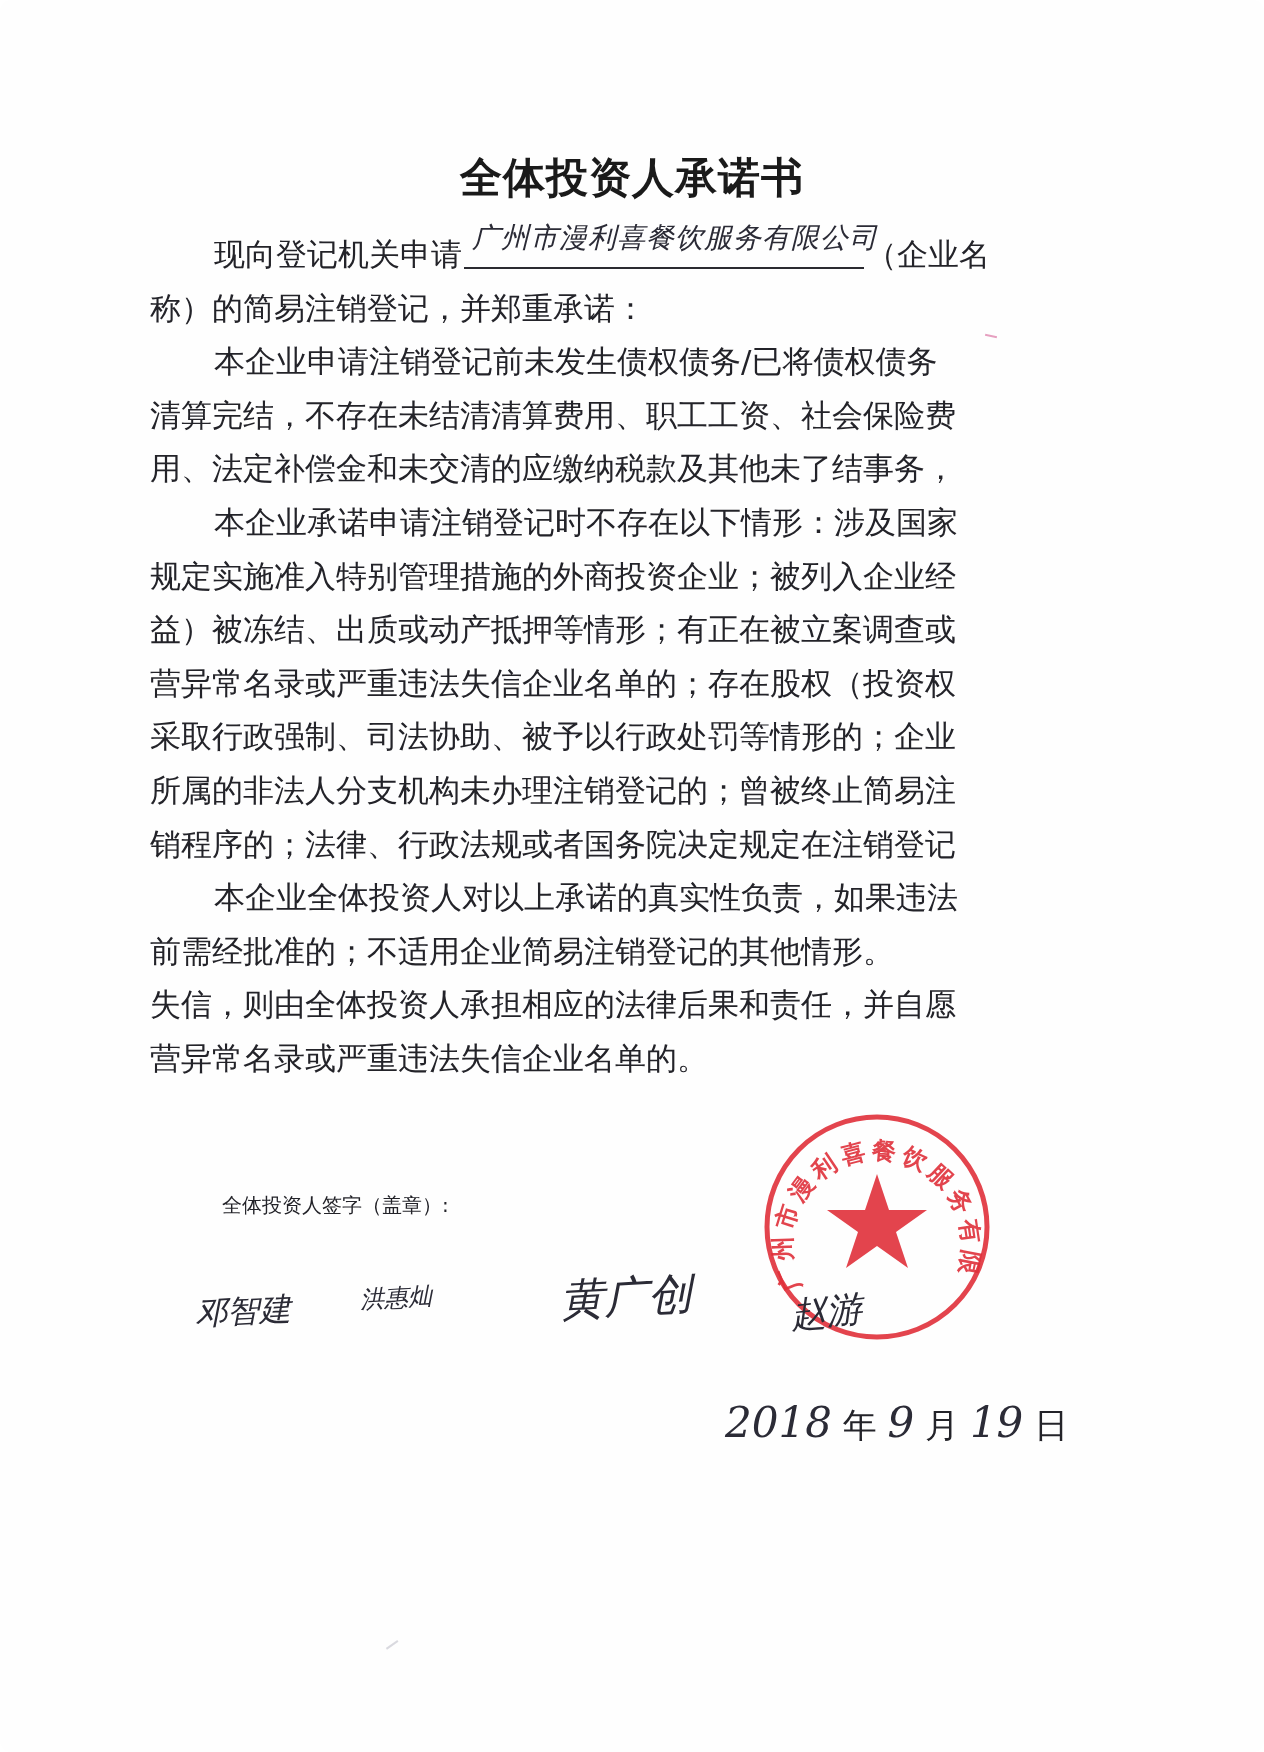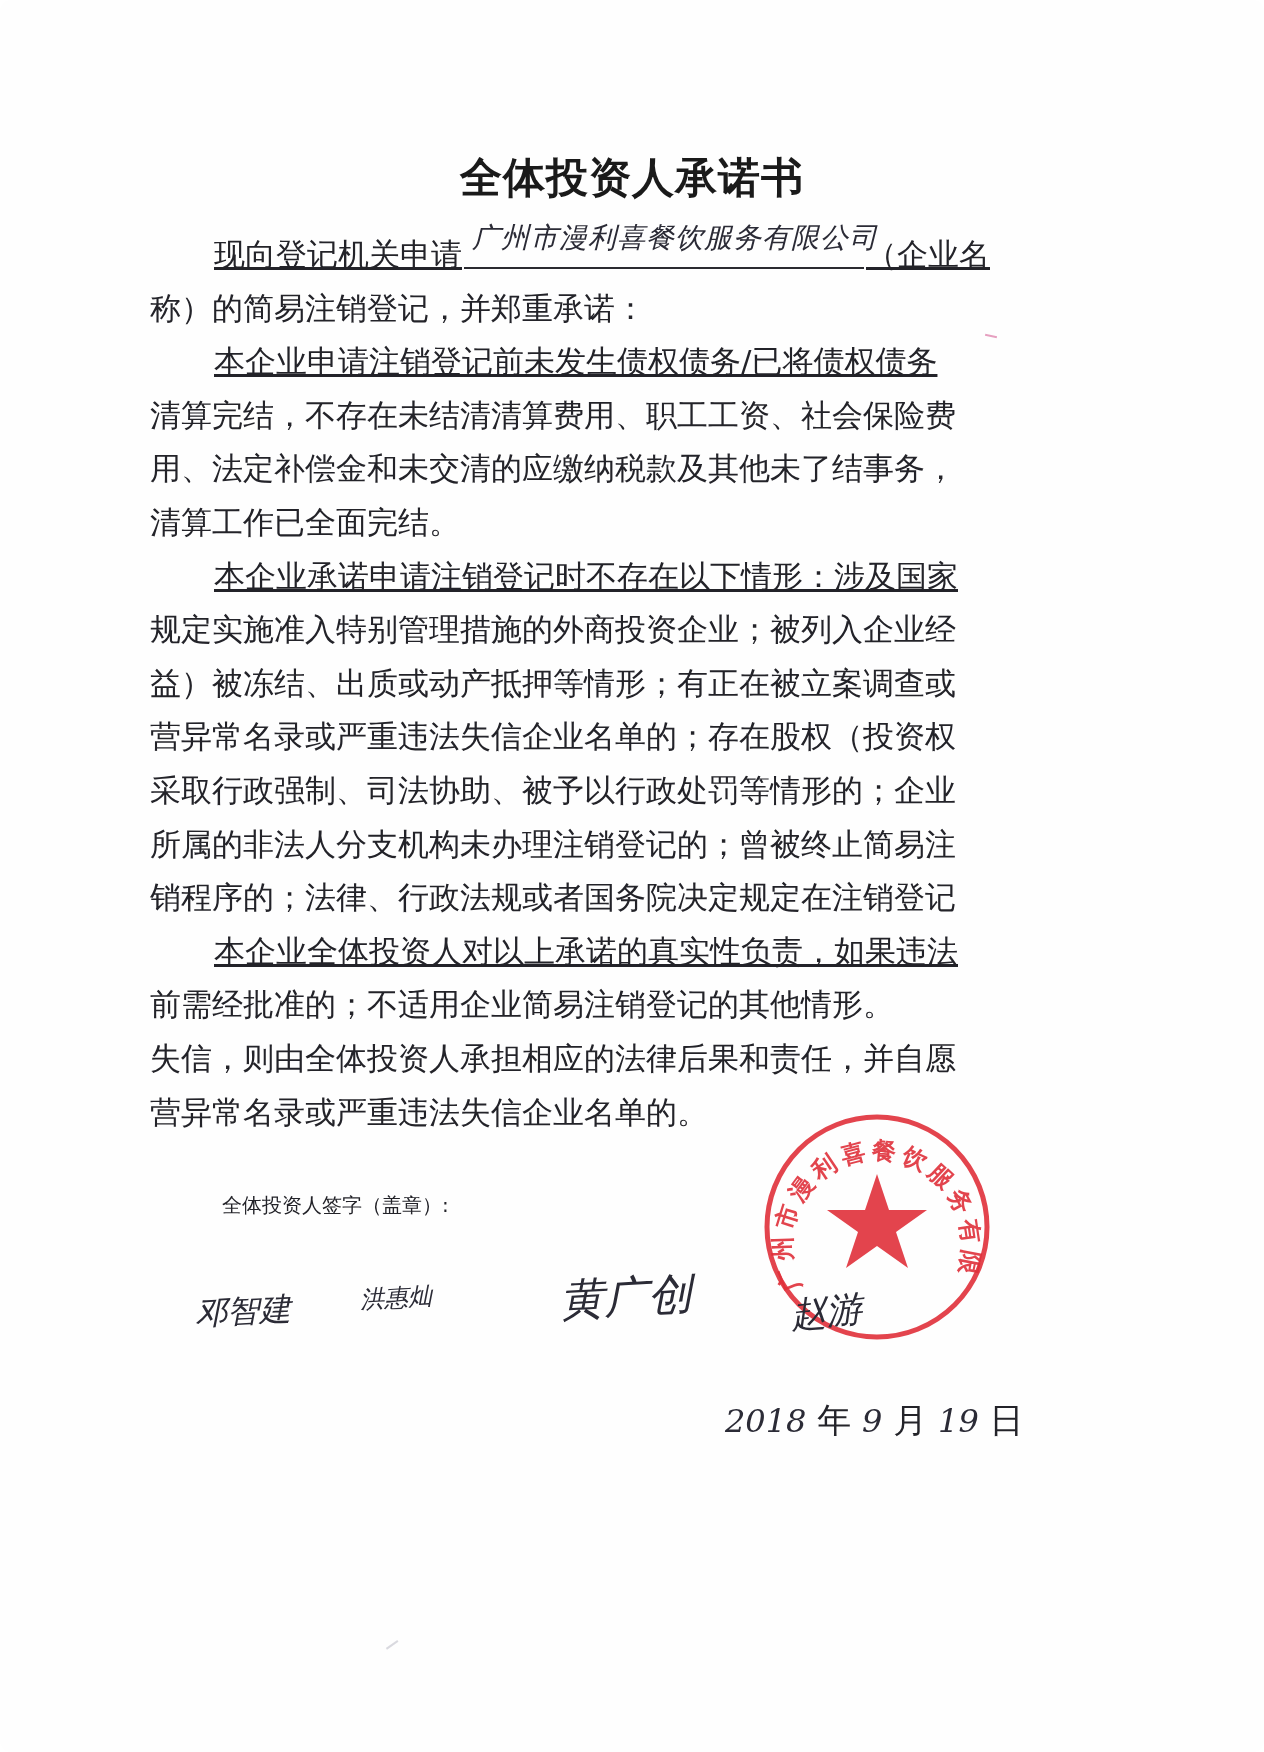--- a/index.html
+++ b/index.html
@@ -4,51 +4,50 @@
 <style>
   html, body { margin: 0; padding: 0; background: #ffffff; }
   body { width: 1264px; height: 1752px; position: relative; overflow: hidden;
          font-family: "DejaVu Sans", "Liberation Sans", sans-serif; color: #1e1e24; }
   .page { position: absolute; inset: 0; background: #fefefe; border-radius: 11px; }
   .title { position: absolute; left: 0; right: 0; top: 150px; text-align: center;
            font-size: 42px; font-weight: bold; letter-spacing: 1px; color: #1a1a1a; }
   .body { position: absolute; left: 150px; top: 228px; width: 870px;
           font-size: 31px; line-height: 53.6px; color: #232329; }
   .line { white-space: nowrap; height: 53.6px; }
-  .indent { padding-left: 64px; text-decoration: underline; }
+  .indent { padding-left: 64px; }
   .blank { display: inline-block; width: 400px; border-bottom: 2px solid #2a2a30;
            position: relative; height: 36px; vertical-align: -4px; margin: 0 2px; }
   .hand { font-family: "DejaVu Serif", serif; font-style: italic; color: #2b2b36; font-weight: normal; }
   .blank .hand { position: absolute; left: 8px; bottom: 2px; font-size: 28px; letter-spacing: 1px; }
   .sign-label { position: absolute; left: 222px; top: 1192px; font-size: 20px; color: #232329; }
   .sig { position: absolute; font-size: 30px; transform: rotate(-3deg); }
   .seal { position: absolute; left: 762px; top: 1112px; width: 230px; height: 230px; }
   .date { position: absolute; left: 725px; top: 1398px; font-size: 34px; color: #232329; }
-  .date .hand { font-size: 32px; }
+  .date .hand { font-size: 42px; }
   .mark { position: absolute; left: 388px; top: 1643px; width: 14px; height: 10px;
           border-top: 2px solid #c9c9d2; transform: rotate(-35deg); opacity: .7; }
   .speck { position: absolute; left: 985px; top: 335px; width: 12px; height: 2px; background: #e6a0c0; transform: rotate(12deg); }
 </style>
 </head>
 <body>
 
 <div class="page">
 
   <div class="title">全体投资人承诺书</div>
 
   <div class="body">
     <div class="line indent">
       <span>现向登记机关申请</span><span class="blank"><span class="hand">广州市漫利喜餐饮服务有限公司</span></span><span>（企业名</span>
     </div>
     <div class="line">称）的简易注销登记，并郑重承诺：</div>
 
     <div class="line indent">本企业申请注销登记前未发生债权债务/已将债权债务</div>
     <div class="line">清算完结，不存在未结清清算费用、职工工资、社会保险费</div>
     <div class="line">用、法定补偿金和未交清的应缴纳税款及其他未了结事务，</div>
-    <div class="line">清算工作已全面完结。</div>
 
     <div class="line indent">本企业承诺申请注销登记时不存在以下情形：涉及国家</div>
     <div class="line">规定实施准入特别管理措施的外商投资企业；被列入企业经</div>
     <div class="line">益）被冻结、出质或动产抵押等情形；有正在被立案调查或</div>
     <div class="line">营异常名录或严重违法失信企业名单的；存在股权（投资权</div>
     <div class="line">采取行政强制、司法协助、被予以行政处罚等情形的；企业</div>
     <div class="line">所属的非法人分支机构未办理注销登记的；曾被终止简易注</div>
     <div class="line">销程序的；法律、行政法规或者国务院决定规定在注销登记</div>
     <div class="line indent">本企业全体投资人对以上承诺的真实性负责，如果违法</div>
 

